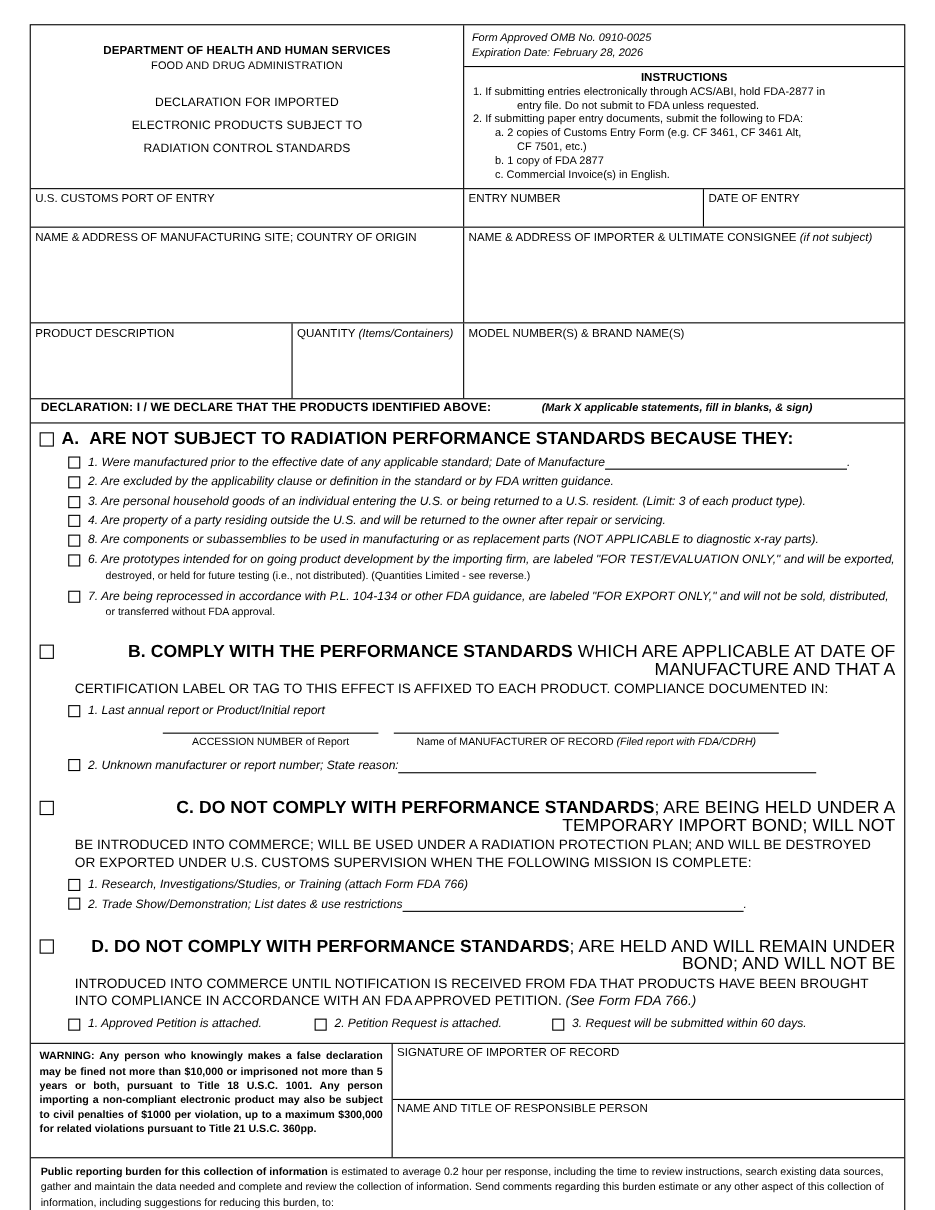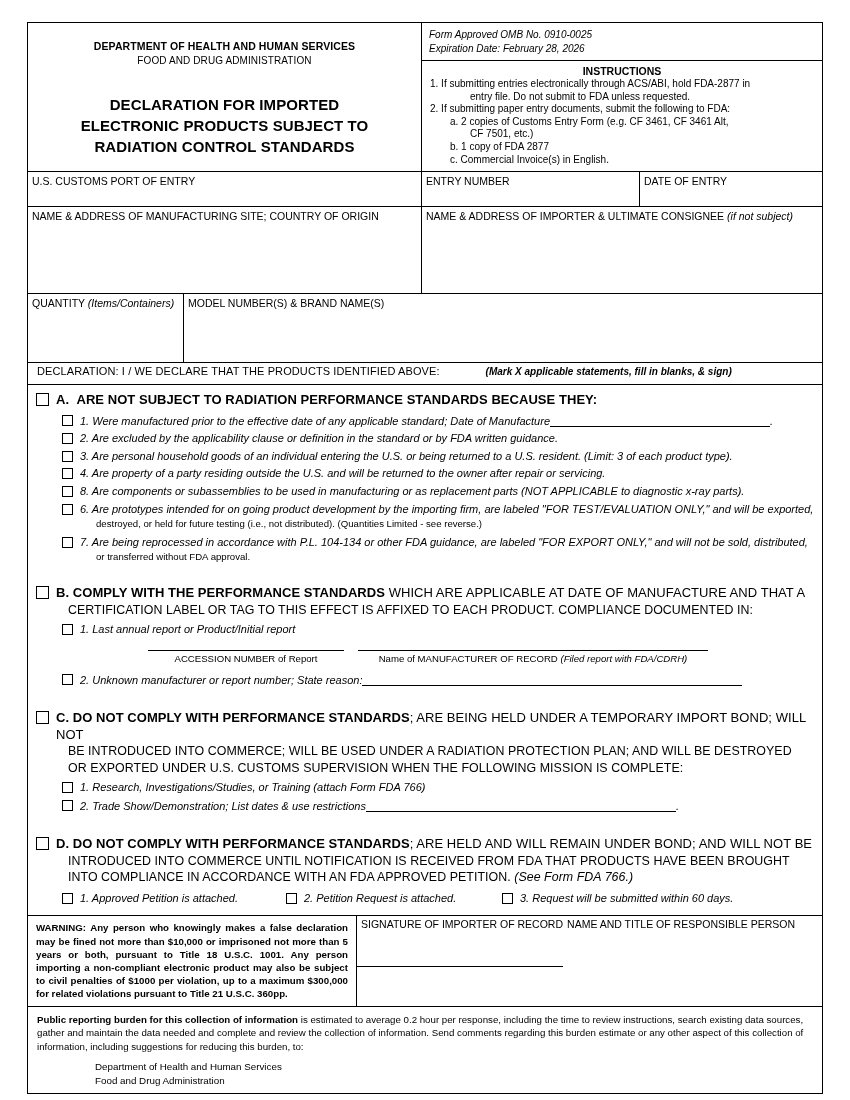--- a/index.html
+++ b/index.html
@@ -49,23 +49,23 @@
     font-weight: bold;
     letter-spacing: 0.1px;
     line-height: 14px;
   }
   .fda-line {
     font-size: 10px;
     line-height: 15px;
     letter-spacing: 0.1px;
   }
   .form-title {
-    margin-top: 26px;
-    font-size: 15px;
-    font-weight: bold;
+    margin-top: 15px;
+    font-size: 11px;
+    font-weight: normal;
     line-height: 21px;
     letter-spacing: 0.1px;
   }
   .header-right {
     flex: 1;
     box-sizing: border-box;
   }
   .omb-box {
     padding: 5px 7px 4px 7px;
     border-bottom: 1.2px solid #000;
@@ -134,21 +134,21 @@
   
   .decl-bar {
     display: flex;
     align-items: baseline;
     border-bottom: 1.6px solid #000;
     padding: 2px 0 3px 9px;
     height: 16px;
   }
   .decl-main {
     font-size: 11px;
-    font-weight: normal;
+    font-weight: bold;
     letter-spacing: 0.1px;
   }
   .decl-note {
     font-size: 10px;
     font-weight: bold;
     font-style: italic;
     margin-left: 46px;
   }
 
   
@@ -175,23 +175,24 @@
     height: 13px;
     margin-top: 1px;
   }
   .cb-sm {
     width: 11px;
     height: 11px;
     margin-top: 1px;
   }
   .sec-title {
     margin-left: 7px;
-    font-size: 13px;
+    font-size: 16px;
     line-height: 16.5px;
     letter-spacing: 0.05px;
+    text-align: right;
   }
   .sec-title b { font-weight: bold; }
   .sec-cont {
     margin-left: 32px;
     font-size: 12.4px;
     line-height: 16.5px;
     letter-spacing: 0.05px;
   }
 
   .item {
@@ -263,21 +264,21 @@
   }
   .warn-txt {
     font-size: 9.7px;
     font-weight: bold;
     line-height: 13.2px;
     text-align: justify;
   }
   .sig-cell {
     flex: 1;
     display: flex;
-    flex-direction: row;
+    flex-direction: column;
   }
   .sig-box {
     box-sizing: border-box;
     height: 51px;
     padding: 2px 0 0 4px;
     border-bottom: 1.4px solid #000;
   }
   .sig-box:last-child { border-bottom: none; height: 52px; }
   .sig-label {
     font-size: 10.5px;
@@ -395,20 +396,23 @@
     <div class="frow row-addr">
       <div class="fcell c1">
         <div class="flabel">NAME &amp; ADDRESS OF MANUFACTURING SITE; COUNTRY OF ORIGIN</div>
       </div>
       <div class="fcell c2">
         <div class="flabel"><span>NAME &amp; ADDRESS OF IMPORTER &amp; ULTIMATE CONSIGNEE </span><i>(if not subject)</i></div>
       </div>
     </div>
 
     <div class="frow row-prod">
+      <div class="fcell c1">
+        <div class="flabel">PRODUCT DESCRIPTION</div>
+      </div>
       <div class="fcell c2">
         <div class="flabel"><span>QUANTITY </span><i>(Items/Containers)</i></div>
       </div>
       <div class="fcell c3">
         <div class="flabel">MODEL NUMBER(S) &amp; BRAND NAME(S)</div>
       </div>
     </div>
 
     <div class="decl-bar">
       <span class="decl-main">DECLARATION: I / WE DECLARE THAT THE PRODUCTS IDENTIFIED ABOVE:</span>

